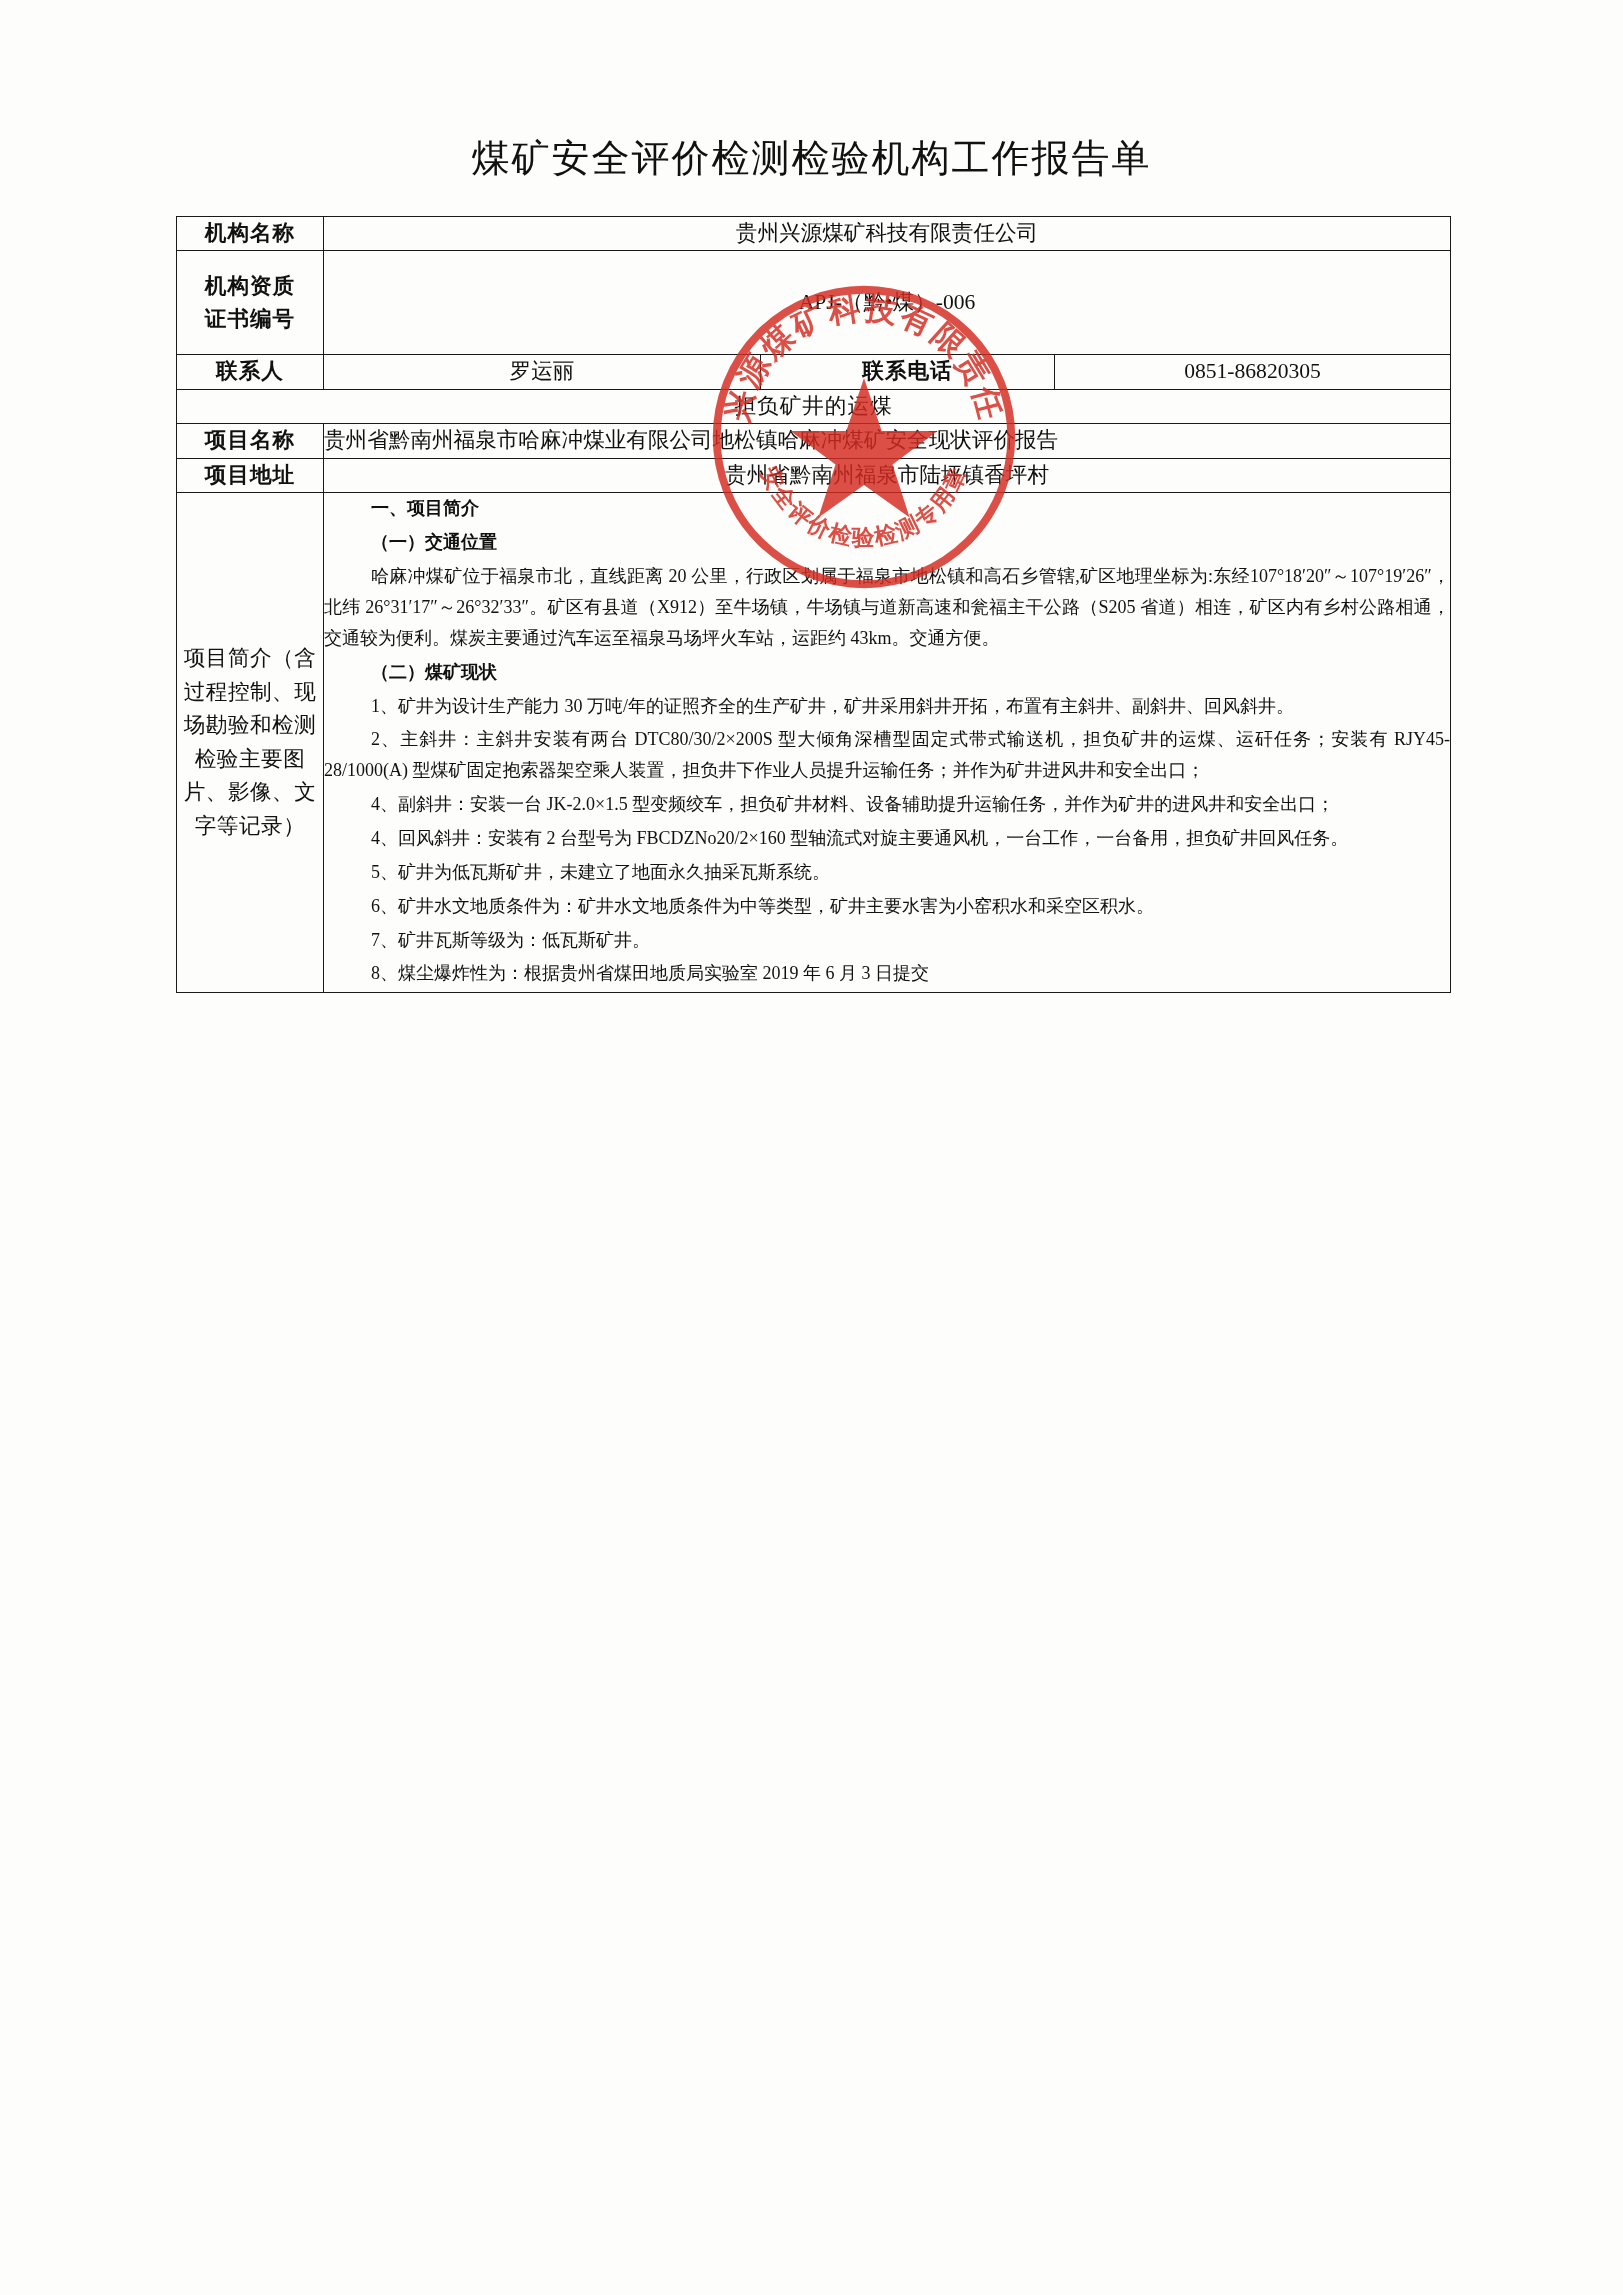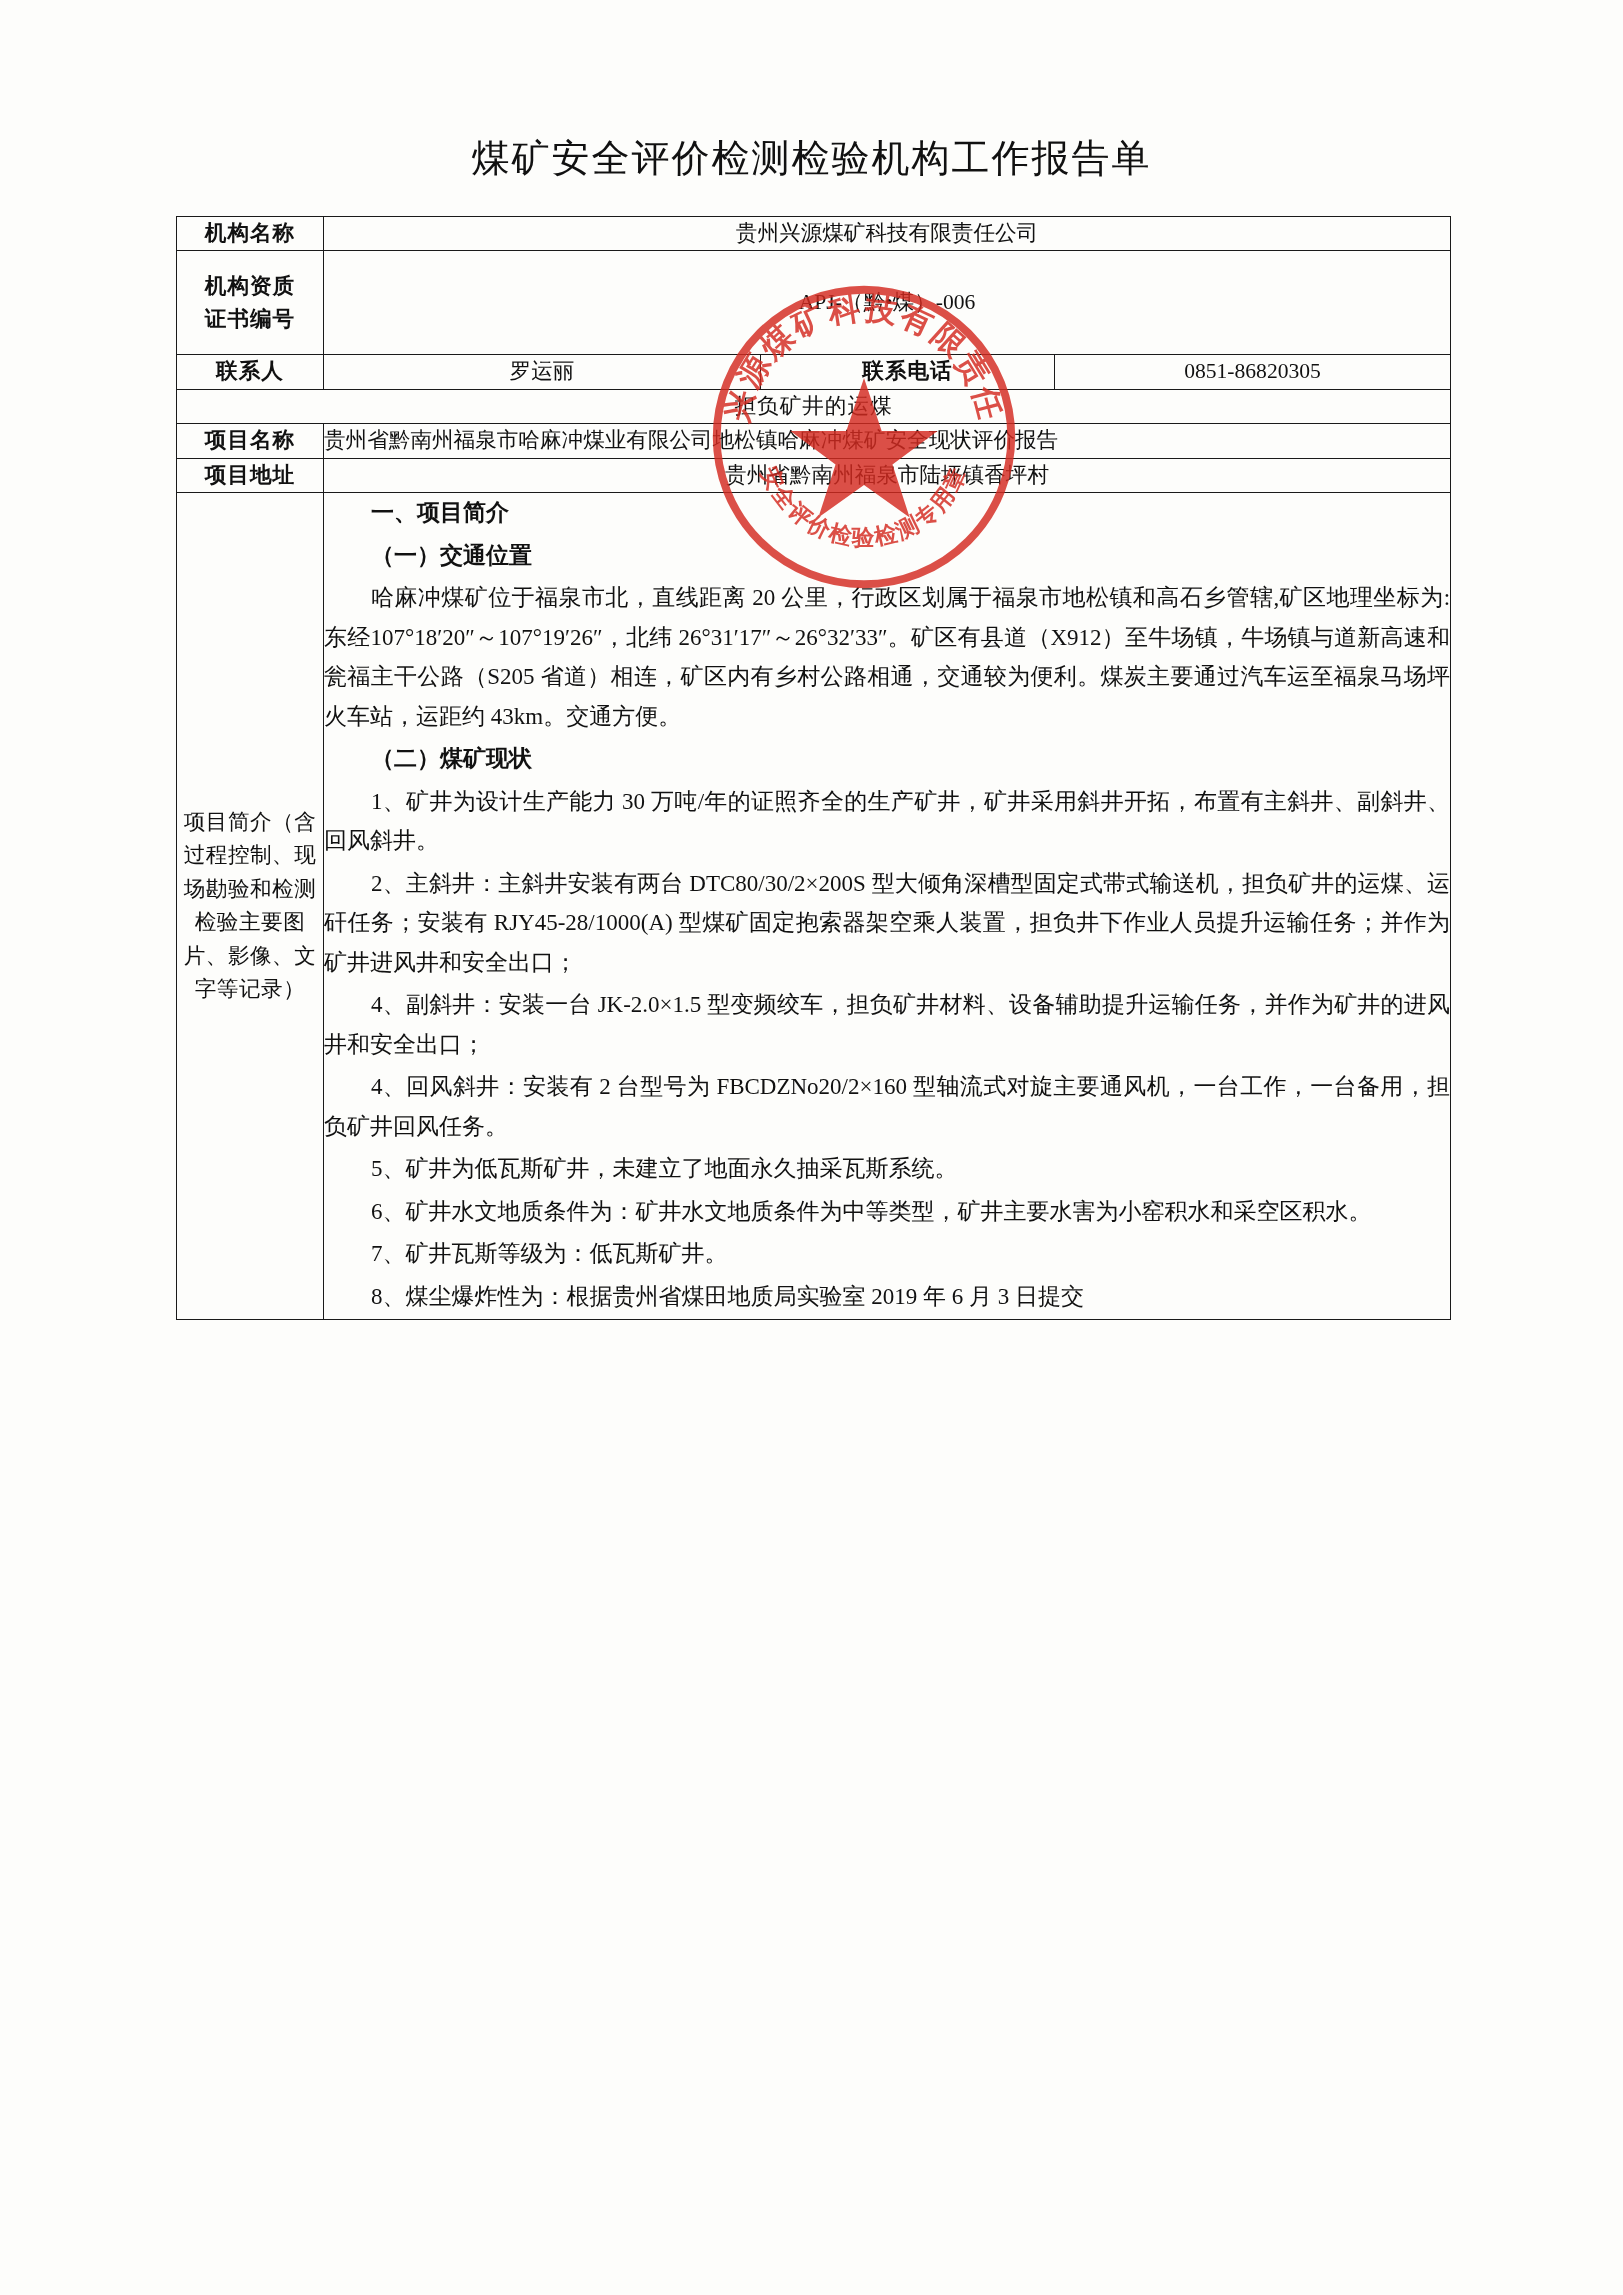--- a/index.html
+++ b/index.html
@@ -79,21 +79,21 @@
     padding: 9.8px 2.9px;
     letter-spacing: 0.5px;
     margin-left: 32px;
   }
   .body-cell {
     padding: 12.8px 19.6px 19.6px 19.6px;
     vertical-align: top;
   }
   .body-cell p {
     margin: 0 0 2.9px 0;
-    font-size: 23px;
+    font-size: 18px;
     line-height: 1.72;
     text-align: justify;
     text-justify: inter-ideograph;
   }
   .p-indent2 { text-indent: 47px; }
   .p-indent-head { text-indent: 47px; font-weight: bold; }
   .p-sub { text-indent: 47px; }
 
   
   .seal {

